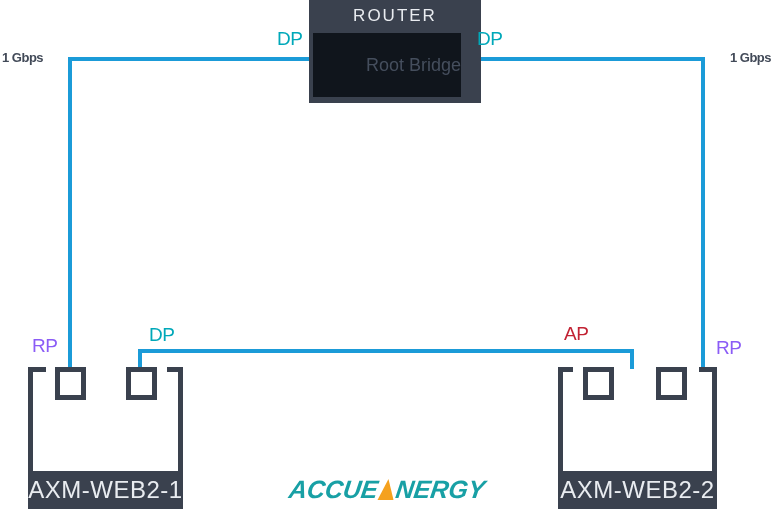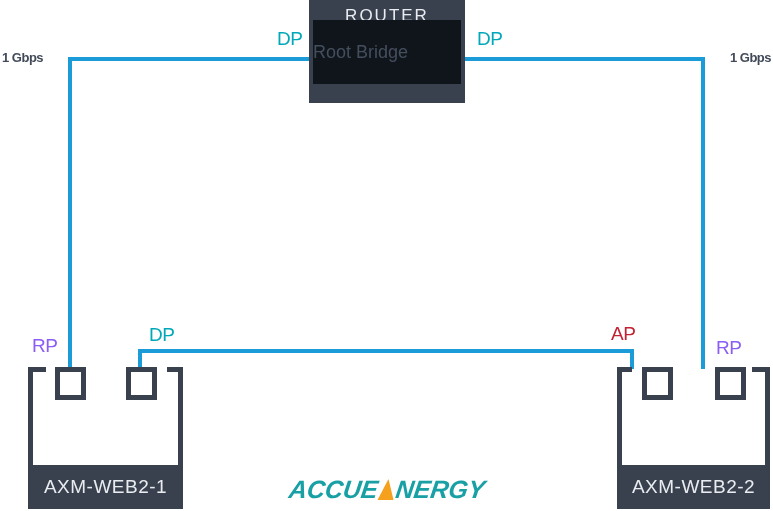--- a/index.html
+++ b/index.html
@@ -3,46 +3,46 @@
 <meta charset="utf-8">
 <style>
   html,body { margin:0; padding:0; background:#ffffff; }
   .canvas {
     position:relative; width:773px; height:511px; background:#ffffff;
     font-family:"Liberation Sans", sans-serif; overflow:hidden;
   }
   
   .link { position:absolute; background:#1B9BD8; }
   
-  .router { position:absolute; left:309px; top:0; width:156px; height:103px; background:#3A414E; }
+  .router { position:absolute; left:309px; top:0; width:156px; height:103px; background:#3A414E;padding-left:16px; }
   .router-title {
     position:absolute; top:6px; left:0; width:100%; text-align:center;
     color:#E9ECF0; font-size:17px; letter-spacing:2px; font-weight:400;
   }
   .router-inner {
-    position:absolute; left:4px; top:20px; width:148px; height:64px;
-    background:#10151C; display:flex; align-items:center; justify-content:flex-start;
+    position:absolute; left:4px; top:33px; width:148px; height:64px;
+    background:#10151C; display:flex; align-items:center; justify-content:flex-end;
   }
   .router-inner span { color:#454E5D; font-size:18px; }
   
   .device { position:absolute; top:367px; height:142px; }
   .device .wall { position:absolute; top:0; width:5px; height:100%; background:#3A414E; }
   .device .wall.left { left:0; }
   .device .wall.right { right:0; }
   .device .stub { position:absolute; top:0; height:5px; background:#3A414E; }
   .device .stub.left { left:0; }
   .device .stub.right { right:0; }
   .port {
     position:absolute; top:0; width:31px; height:33px;
     border:5px solid #3A414E; box-sizing:border-box; background:transparent;
   }
   .nameband {
-    position:absolute; left:0; right:0; bottom:0; height:44px; background:#3A414E;
+    position:absolute; left:0; right:0; bottom:0; height:38px; background:#3A414E;
     display:flex; align-items:center; justify-content:center;
-    color:#E9ECF0; font-size:19px; letter-spacing:0.5px;
+    color:#E9ECF0; font-size:24px; letter-spacing:0.5px;
   }
   
   .plabel { position:absolute; font-weight:normal; font-size:19px; letter-spacing:-0.5px; }
   .plabel.cyan { color:#00A8B9; }
   .plabel.red  { color:#C22233; }
   .plabel.gray { color:#8b5cf6; }
   .speed { position:absolute; top:50px; color:#424A58; font-size:13px; font-weight:bold; letter-spacing:-0.5px; }
   
   .logo {
     position:absolute; left:309px; top:475px; width:156px; height:29px;
@@ -84,33 +84,33 @@
   <div class="device" style="left:28px; width:155px;">
     <div class="wall left"></div>
     <div class="wall right"></div>
     <div class="stub left" style="width:18px;"></div>
     <div class="stub right" style="width:16px;"></div>
     <div class="port" style="left:27px;"></div>
     <div class="port" style="left:98px;"></div>
     <div class="nameband">AXM-WEB2-1</div>
   </div>
 
-  <div class="device" style="left:617px; width:153px;">
+  <div class="device" style="left:558px; width:153px;padding-left:6px;">
     <div class="wall left"></div>
     <div class="wall right"></div>
     <div class="stub left" style="width:15px;"></div>
     <div class="stub right" style="width:18px;"></div>
     <div class="port" style="left:25px;"></div>
     <div class="port" style="left:98px;"></div>
     <div class="nameband">AXM-WEB2-2</div>
   </div>
 
   <div class="plabel gray" style="left:32px;  top:335px;">RP</div>
   <div class="plabel cyan" style="left:149px; top:324px;">DP</div>
-  <div class="plabel red" style="left:611px; top:323px;">AP</div>
+  <div class="plabel red" style="left:564px; top:323px;">AP</div>
   <div class="plabel gray" style="left:716px; top:337px;">RP</div>
 
   <div class="logo">
     <span>ACCUE</span>
     <span class="logo-tri"></span>
     <span>NERGY</span>
   </div>
 
 </div>
 

